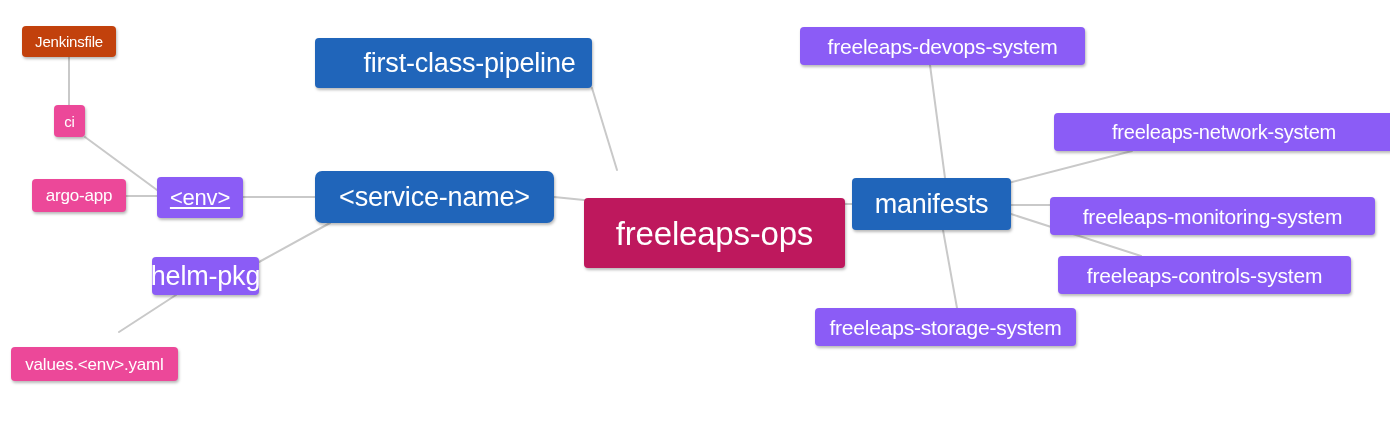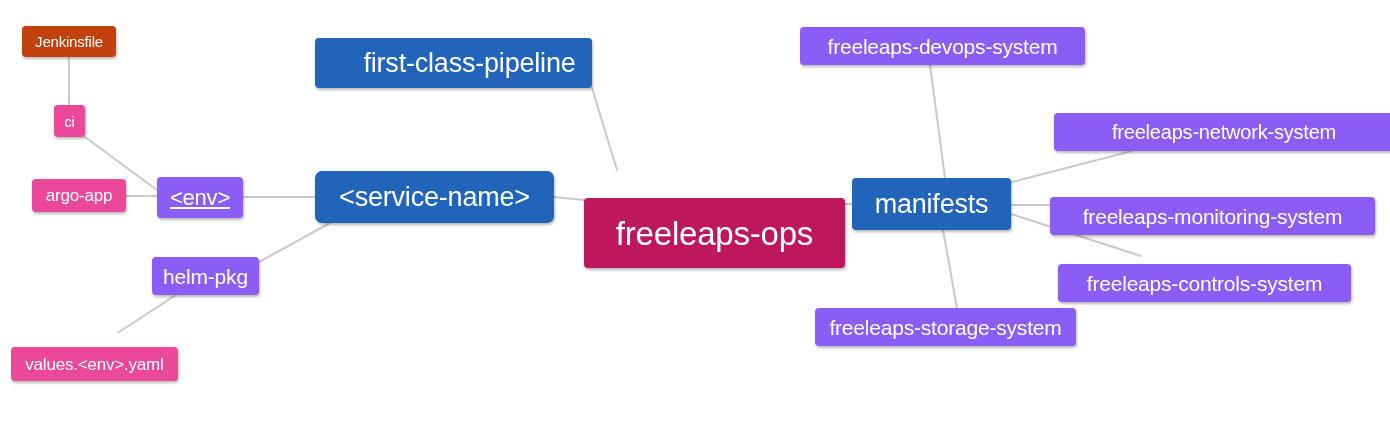--- a/index.html
+++ b/index.html
@@ -73,21 +73,21 @@
       </div>
       <div class="node n-blue" style="left: 315px; top: 38px; width: 277px; height: 50px; font-size: 27px; padding-left: 32px;">
         <span>first-class-pipeline</span>
       </div>
       <div class="node n-blue" style="left: 852px; top: 178px; width: 159px; height: 52px; font-size: 27px;">
         <span>manifests</span>
       </div>
       <div class="node n-green" style="left: 157px; top: 177px; width: 86px; height: 41px; font-size: 22px; text-decoration: underline;">
         <span>&lt;env&gt;</span>
       </div>
-      <div class="node n-green" style="left: 152px; top: 257px; width: 107px; height: 38px; font-size: 21px; text-align: right;">
+      <div class="node n-green" style="left: 152px; top: 257px; width: 107px; height: 38px; font-size: 27px; text-align: right;">
         <span>helm-pkg</span>
       </div>
       <div class="node n-red" style="left: 54px; top: 105px; width: 31px; height: 32px; font-size: 15px;">
         <span>ci</span>
       </div>
       <div class="node n-red" style="left: 32px; top: 179px; width: 94px; height: 33px; font-size: 17px;">
         <span>argo-app</span>
       </div>
       <div class="node n-amber" style="left: 22px; top: 26px; width: 94px; height: 31px; font-size: 15px;">
         <span>Jenkinsfile</span>
@@ -97,20 +97,20 @@
       </div>
       <div class="node n-green" style="left: 800px; top: 27px; width: 285px; height: 38px; font-size: 21px;">
         <span>freeleaps-devops-system</span>
       </div>
       <div class="node n-green" style="left: 1054px; top: 113px; width: 340px; height: 38px; font-size: 20px;">
         <span>freeleaps-network-system</span>
       </div>
       <div class="node n-green" style="left: 1050px; top: 186px; width: 325px; height: 38px; font-size: 21px; margin-top: 11px;">
         <span>freeleaps-monitoring-system</span>
       </div>
-      <div class="node n-green" style="left: 1058px; top: 264px; width: 293px; height: 38px; font-size: 21px;">
+      <div class="node n-green" style="left: 1058px; top: 256px; width: 293px; height: 38px; font-size: 21px;">
         <span>freeleaps-controls-system</span>
       </div>
       <div class="node n-green" style="left: 815px; top: 308px; width: 261px; height: 38px; font-size: 21px;">
         <span>freeleaps-storage-system</span>
       </div>
     </div>
 </div>
 
 </body></html>

